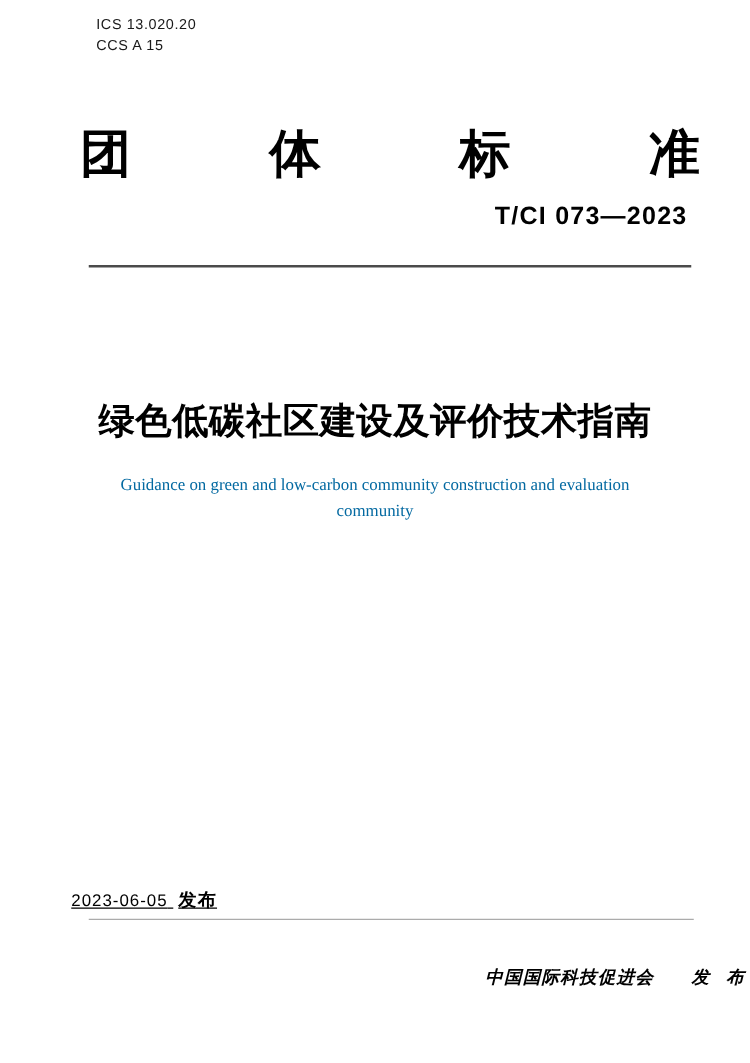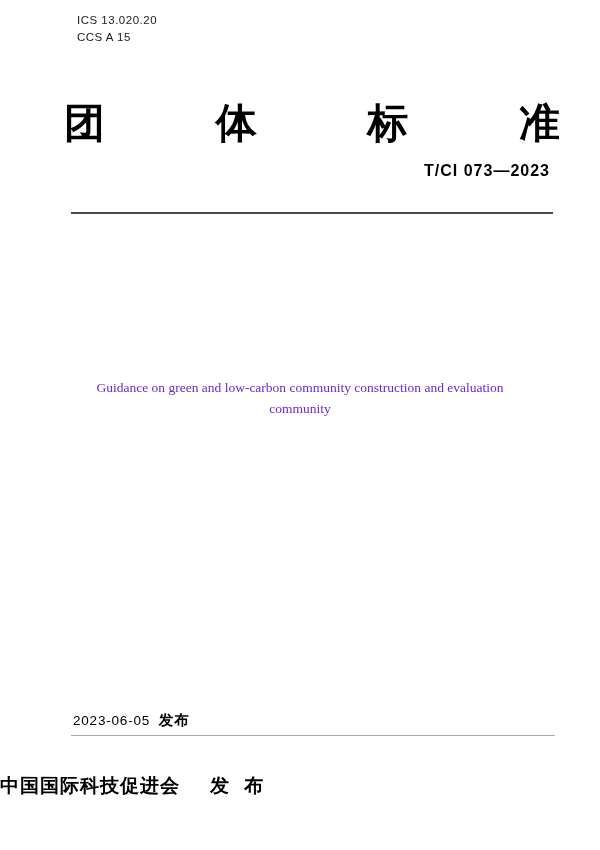--- a/index.html
+++ b/index.html
@@ -40,21 +40,21 @@
     font-size: 41px;
     font-weight: bold;
     line-height: 1.1;
   }
 
   
   .standard-number {
     position: absolute;
     top: 162px;
     right: 50px;
-    font-size: 16px;
+    font-size: 20px;
     font-weight: bold;
     letter-spacing: 1px;
     text-align: right;
   }
 
   .rule-top {
     position: absolute;
     top: 212px;
     left: 71px;
     right: 47px;
@@ -76,32 +76,33 @@
 
   .title-en {
     position: absolute;
     top: 377px;
     left: 0;
     right: 0;
     text-align: center;
     font-family: "Liberation Serif", serif;
     font-size: 13.5px;
     line-height: 21px;
-    color: #6d28d9;
+    color: #0369a1;
   }
 
   .dates-row {
     position: absolute;
     top: 711px;
-    left: 73px;
+    left: 57px;
     right: 40px;
     display: flex;
     justify-content: space-between;
     font-size: 13.5px;
     letter-spacing: 0.8px;
+    text-decoration: underline;
   }
   .dates-row .date-label {
     font-weight: bold;
     font-size: 14.5px;
     letter-spacing: 1px;
     margin-left: 4px;
   }
 
   .rule-bottom {
     position: absolute;
@@ -110,24 +111,25 @@
     right: 45px;
     height: 1px;
     background: #ababab;
   }
 
   .footer-row {
     position: absolute;
     top: 773px;
     left: 0;
     right: 0;
-    text-align: left;
-    font-size: 19px;
+    text-align: right;
+    font-size: 14px;
     font-weight: bold;
     letter-spacing: 1px;
+    font-style: italic;
   }
   .footer-row .footer-action {
     margin-left: 30px;
     letter-spacing: 5px;
   }
 </style>
 </head>
 <body>
 
 <div class="page">
@@ -141,20 +143,21 @@
     <span>团</span>
     <span>体</span>
     <span>标</span>
     <span>准</span>
   </div>
 
   <div class="standard-number">T/CI 073—2023</div>
 
   <div class="rule-top"></div>
 
+  <div class="title-zh">绿色低碳社区建设及评价技术指南</div>
 
   <div class="title-en">
     <div>Guidance on green and low-carbon community construction and evaluation</div>
     <div>community</div>
   </div>
 
   <div class="dates-row">
     <div>
       <span>2023-06-05</span>
       <span class="date-label">发布</span>

